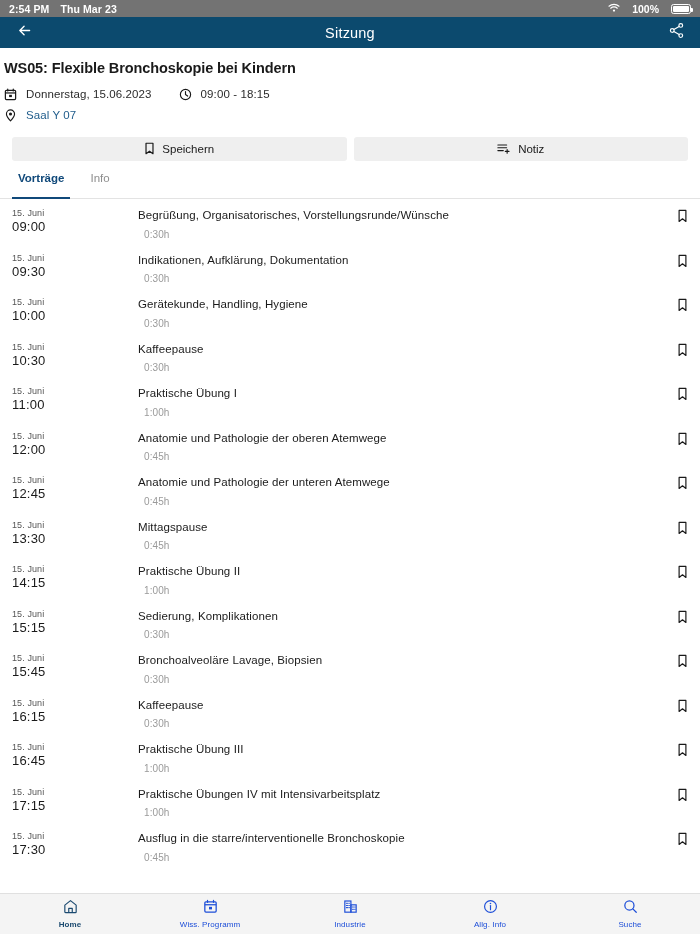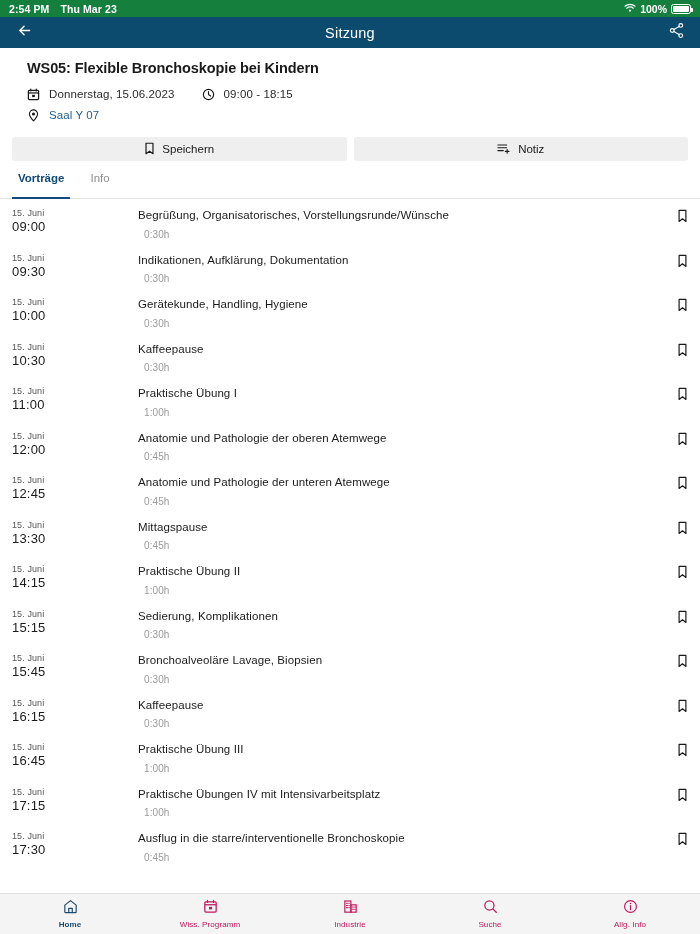--- a/index.html
+++ b/index.html
@@ -7,27 +7,27 @@
     width:700px; height:934px;
     font-family:"Liberation Sans", sans-serif;
     background:#ffffff;
     overflow:hidden;
     -webkit-font-smoothing:antialiased;
   }
   #app { width:700px; height:934px; position:relative; display:flex; flex-direction:column; }
 
   
   .statusbar {
-    height:17px; background:#15803d; color:#ffffff;
+    height:17px; background:#737373; color:#ffffff;
     display:flex; align-items:center; padding:0 9px;
     font-size:10.5px; flex:0 0 auto;
   }
   .sb-time { font-weight:600; letter-spacing:.1px; }
   .sb-date { margin-left:11px; font-weight:600; letter-spacing:.1px; }
-  .sb-right { margin-left:auto; display:flex; align-items:center; gap:4px; }
+  .sb-right { margin-left:auto; display:flex; align-items:center; gap:12px; }
   .sb-pct { font-weight:600; font-size:10.5px; }
   .batt {
     width:20px; height:10px; border:1.2px solid #fff; border-radius:2.5px;
     position:relative; display:inline-block;
   }
   .batt:after{ content:""; position:absolute; right:-3px; top:3px; width:1.8px; height:4px;
                background:#fff; border-radius:0 1px 1px 0; }
   .batt i { position:absolute; left:1px; top:1px; bottom:1px; right:1px; background:#fff; border-radius:1px; display:block; }
 
   
@@ -36,21 +36,21 @@
     display:flex; align-items:center; position:relative; flex:0 0 auto;
   }
   .appbar .ab-btn { width:48px; height:31px; display:flex; align-items:center; justify-content:center; }
   .appbar .ab-title {
     position:absolute; left:0; right:0; text-align:center;
     font-size:14.5px; font-weight:400; letter-spacing:.2px; pointer-events:none;
   }
   .appbar .spacer { flex:1; }
 
   
-  .sess { padding:11px 12px 0 27px; flex:0 0 auto; }
+  .sess { padding:11px 12px 0 4px; flex:0 0 auto; }
   .sess-title {
     font-size:14.5px; font-weight:700; color:#1a1a1a; letter-spacing:-.1px;
     line-height:1.25; margin-bottom:11px;
   }
   .meta-row { display:flex; align-items:center; margin-bottom:8px; }
   .meta-item { display:flex; align-items:flex-start; }
   .meta-ico { width:17px; display:flex; align-items:center; justify-content:flex-start; }
   .meta-txt { font-size:11.5px; color:#2b2b2b; margin-left:5px; letter-spacing:.1px; }
   .meta-gap { width:27px; }
   .meta-link { font-size:11.5px; color:#1f5c8b; margin-left:5px; letter-spacing:.1px; }
@@ -93,21 +93,21 @@
   .row-bm { width:24px; flex:0 0 24px; display:flex; justify-content:flex-end; padding-top:2px; cursor:pointer; }
 
   
   .bottomnav {
     height:41px; background:#f4f4f4; border-top:1px solid #e0e0e0;
     display:flex; flex:0 0 auto;
   }
   .nav-item {
     flex:1; display:flex; flex-direction:column; align-items:center;
     justify-content:center; gap:2px; cursor:pointer; height:100%;
-    color:#be185d;
+    color:#1d4ed8;
   }
   .nav-item.active { color:#1b4a70; }
   .nav-label { font-size:8px; letter-spacing:.1px; }
   .nav-item.active .nav-label { font-weight:700; }
 </style>
 </head>
 <body>
 
 <div id="app">
 
@@ -464,28 +464,28 @@
       <div class="nav-item">
         <span><svg width="15" height="15" viewBox="0 0 18 18" fill="none">
             <rect x="2.2" y="2.4" width="7.3" height="13.4" stroke="currentColor" stroke-width="1.4"></rect>
             <rect x="9.5" y="7" width="6.3" height="8.8" stroke="currentColor" stroke-width="1.4"></rect>
             <path d="M4.1 5.1h1.3M7 5.1h.6M4.1 7.7h1.3M7 7.7h.6M4.1 10.3h1.3M7 10.3h.6M11.3 9.6h1.2M14 9.6h.6M11.3 12.2h1.2M14 12.2h.6" stroke="currentColor" stroke-width="1.3" stroke-linecap="round"></path>
           </svg></span>
         <span class="nav-label">Industrie</span>
       </div>
       <div class="nav-item">
         <span><svg width="15" height="15" viewBox="0 0 18 18" fill="none">
-            <circle cx="7.7" cy="7.7" r="5.5" stroke="currentColor" stroke-width="1.5"></circle>
-            <path d="M11.8 11.8l4.1 4.1" stroke="currentColor" stroke-width="1.5" stroke-linecap="round"></path>
-          </svg></span>
-        <span class="nav-label">Suche</span>
-      </div>
-      <div class="nav-item">
-        <span><svg width="15" height="15" viewBox="0 0 18 18" fill="none">
             <circle cx="9" cy="9" r="7.1" stroke="currentColor" stroke-width="1.4"></circle>
             <circle cx="9" cy="5.4" r=".95" fill="currentColor"></circle>
             <path d="M9 7.9v5" stroke="currentColor" stroke-width="1.4" stroke-linecap="round"></path>
           </svg></span>
         <span class="nav-label">Allg. Info</span>
       </div>
+      <div class="nav-item">
+        <span><svg width="15" height="15" viewBox="0 0 18 18" fill="none">
+            <circle cx="7.7" cy="7.7" r="5.5" stroke="currentColor" stroke-width="1.5"></circle>
+            <path d="M11.8 11.8l4.1 4.1" stroke="currentColor" stroke-width="1.5" stroke-linecap="round"></path>
+          </svg></span>
+        <span class="nav-label">Suche</span>
+      </div>
     </div>
 
 </div>
 
 </body></html>

